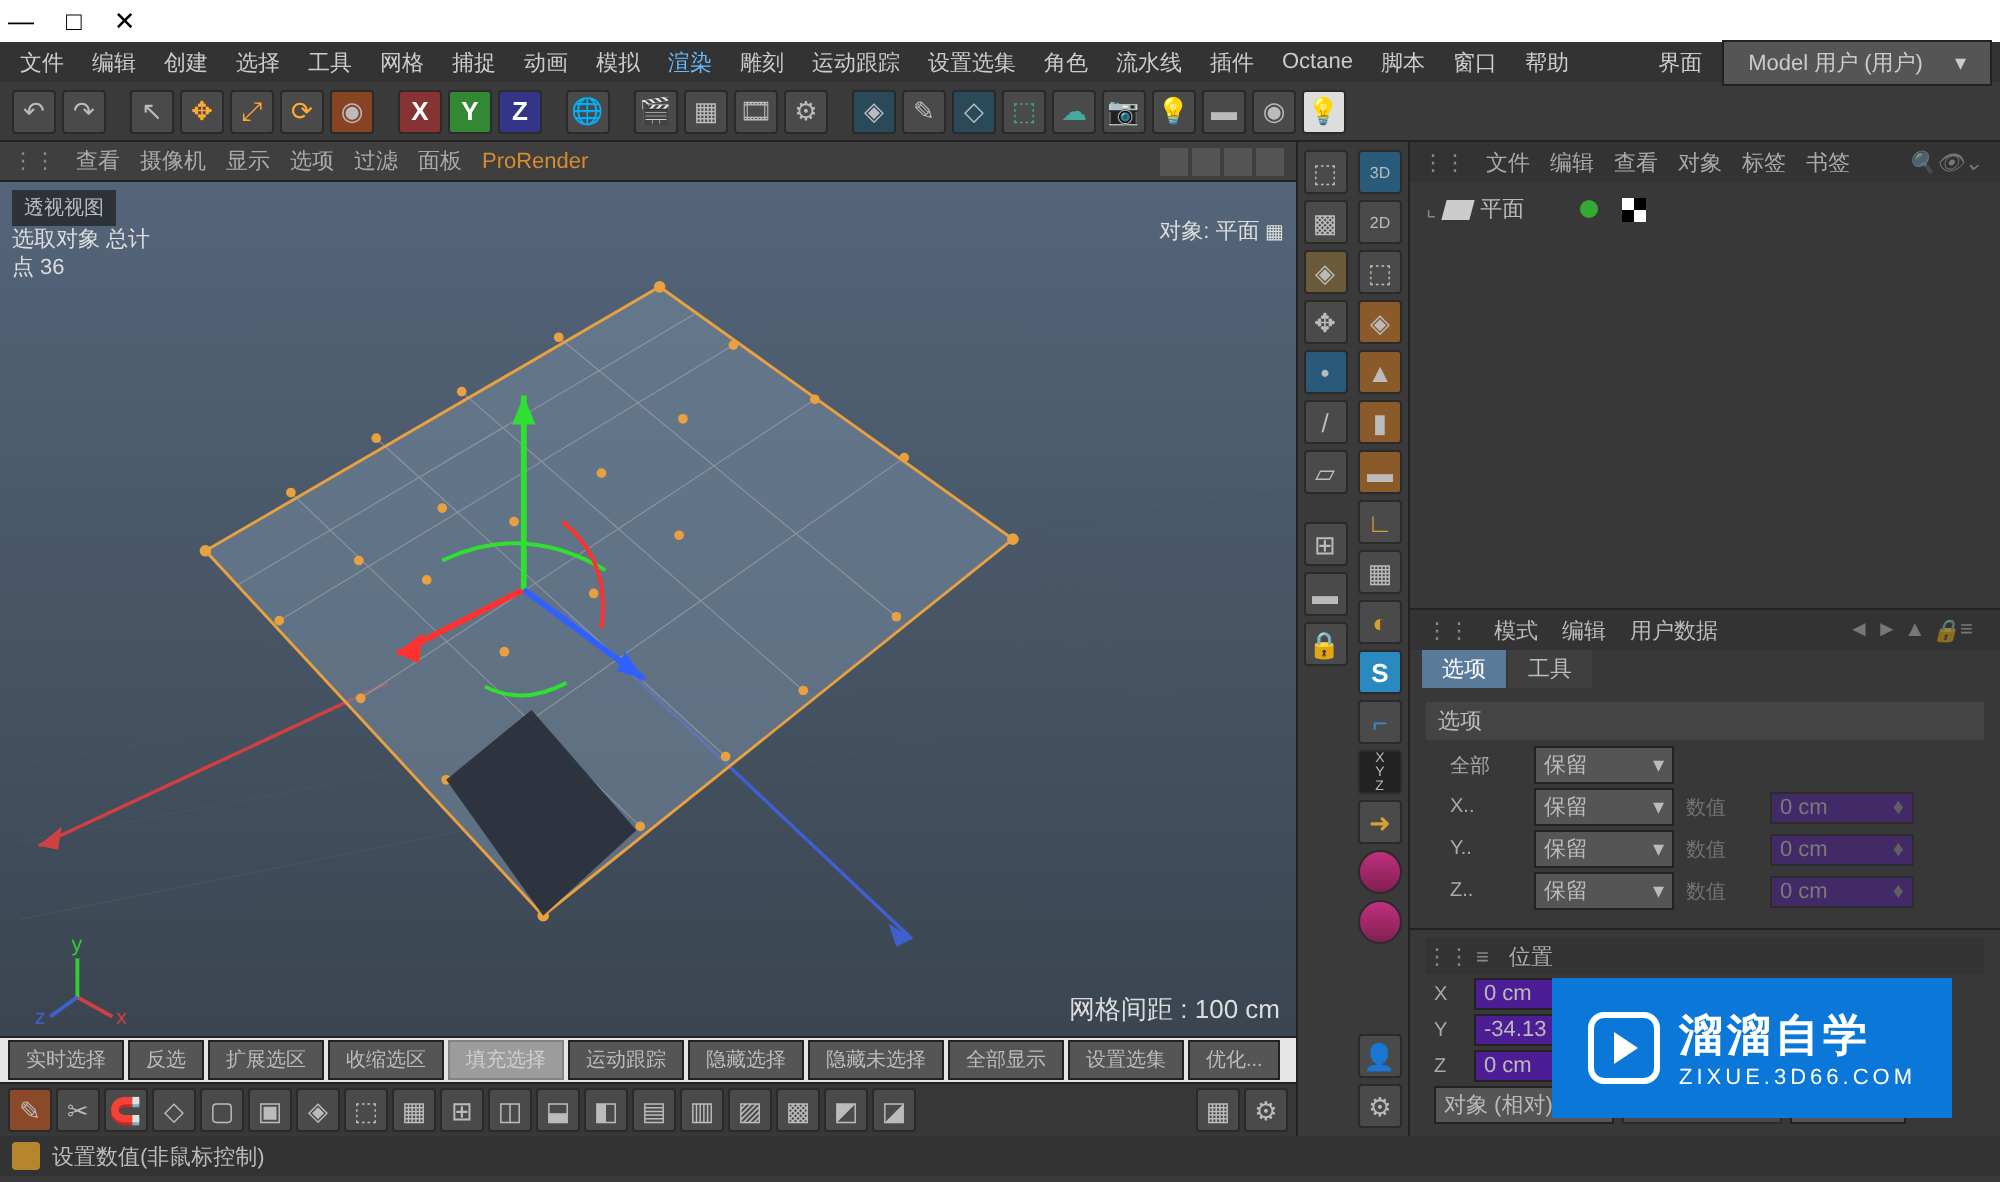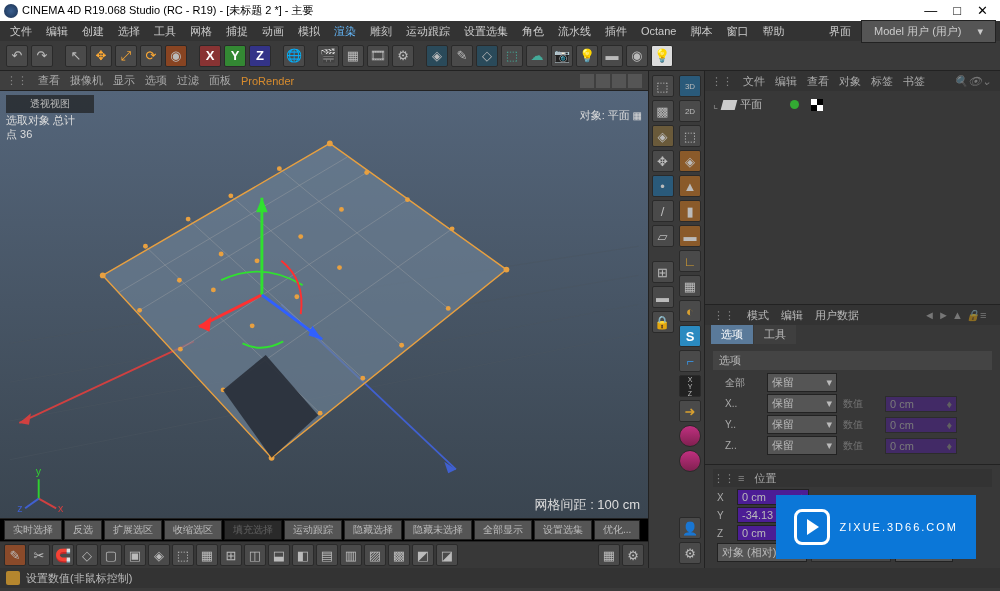--- a/index.html
+++ b/index.html
@@ -28,21 +28,21 @@
 .main { display: flex; height: 497px; }
 
 .viewport-col { flex: 1; display: flex; flex-direction: column; }
 .vp-menubar { background: #3f3f3f; height: 20px; display: flex; align-items: center; padding: 0 6px; gap: 10px; border-bottom: 1px solid #222; }
 .vp-menubar span { color: #aaa; cursor: pointer; }
 .vp-menubar .pr { color: #d88c2e; }
 .vp-menubar .ricons { margin-left: auto; display:flex; gap:2px; }
 .vp-menubar .ricons i { width:14px; height:14px; background:#555; display:inline-block; }
 
 .vp { flex: 1; background: linear-gradient(180deg, #54657a 0%, #3a4550 100%); position: relative; overflow: hidden; }
-.vp-label-tl { position:absolute; top:4px; left:6px; background:rgba(30,30,30,.7); padding:2px 24px; font-size:10px; }
+.vp-label-tl { position:absolute; top:4px; left:6px; background:rgba(30,30,30,.7); padding:2px 6px; font-size:10px; }
 .vp-label-tr { position:absolute; top:17px; right:6px; font-size:10px; color:#ddd; }
 .vp-info { position:absolute; top:22px; left:6px; font-size:10px; color:#ddd; line-height:14px; }
 .vp-grid-label { position:absolute; bottom:4px; right:8px; font-size:13px; color:#ddd; }
 
 .toolcol { width: 28px; background: #3a3a3a; display: flex; flex-direction: column; align-items: center; gap: 3px; padding: 4px 0; border-left:1px solid #222; }
 .toolcol .tbtn { width: 22px; height: 22px; }
 .toolcol2 { width: 28px; background: #3a3a3a; display: flex; flex-direction: column; align-items: center; gap: 3px; padding: 4px 0; }
 
 .right-panel { width: 296px; background: #383838; display: flex; flex-direction: column; border-left: 1px solid #222; }
 .rp-menubar { background: #333; height: 20px; display: flex; align-items: center; padding: 0 6px; gap: 10px; }
@@ -68,44 +68,40 @@
 .sect-hdr { background:#444; padding:2px 6px; margin:3px 0; }
 .frow { display:flex; align-items:center; gap:6px; margin:2px 0; padding-left:12px; }
 .flabel { width: 36px; color:#aaa; font-size:10px; }
 .fdd { background:#555; border:1px solid #222; padding:1px 4px; flex:0 0 70px; display:flex; justify-content:space-between; align-items:center; font-size:10px; }
 .fnum { background:#4c1d95; border:1px solid #222; padding:1px 4px; width:72px; font-size:10px; display:flex; justify-content:space-between; }
 .fnum .sp { color:#888; }
 .fbtn { background:#555; border:1px solid #222; padding:2px 14px; cursor:pointer; font-size:10px; }
 
 .coords { padding: 4px 8px; border-top:1px solid #222; }
 
-.bottombar { background:#000000; height:23px; display:flex; align-items:center; gap:2px; padding:0 4px; border-top:1px solid #222; }
+.bottombar { background:#e5e5e5; height:23px; display:flex; align-items:center; gap:2px; padding:0 4px; border-top:1px solid #222; }
 .bb-btn { padding:2px 8px; background:#555; border:1px solid #222; font-size:10px; cursor:pointer; }
 .iconrow { display:flex; gap:2px; padding:2px 4px; }
 
 .statusbar { background:#333; height:20px; display:flex; align-items:center; padding:0 6px; gap:6px; }
 .status-icon { width:14px; height:14px; background:#b5862e; border-radius:2px; }
 
 .watermark { position:absolute; right:24px; bottom:32px; background:#0b77d8; color:#fff; padding:14px 18px; display:flex; align-items:center; gap:10px; z-index:100; }
 .wm-play { width:36px; height:36px; border:3px solid #fff; border-radius:8px; display:flex; align-items:center; justify-content:center; }
 .wm-play::after { content:""; border-left:12px solid #fff; border-top:8px solid transparent; border-bottom:8px solid transparent; margin-left:3px; }
 .wm-text { display:flex; flex-direction:column; }
 .wm-text .big { font-size:22px; font-weight:bold; letter-spacing:2px; }
 .wm-text .small { font-size:11px; letter-spacing:2px; }
 
 .plane-svg { position:absolute; top:0; left:0; width:100%; height:100%; }
 </style>
 </head>
 <body>
 
 <div class="titlebar">
-  <div class="titlebar-left">
-    <span class="titlebar-icon"></span>
-    <span>CINEMA 4D R19.068 Studio (RC - R19) - [未标题 2 *] - 主要</span>
-  </div>
   <div class="winctrl">
     <span>—</span>
     <span>□</span>
     <span>✕</span>
   </div>
 </div>
 
 <div class="menubar">
   <span>文件</span>
   <span>编辑</span>
@@ -489,15 +485,16 @@
 </div>
 
 <div class="statusbar">
   <span class="status-icon"></span>
   <span>设置数值(非鼠标控制)</span>
 </div>
 
 <div class="watermark">
   <div class="wm-play"></div>
   <div class="wm-text">
+    <span class="big">溜溜自学</span>
     <span class="small">ZIXUE.3D66.COM</span>
   </div>
 </div>
 
 </body></html>

